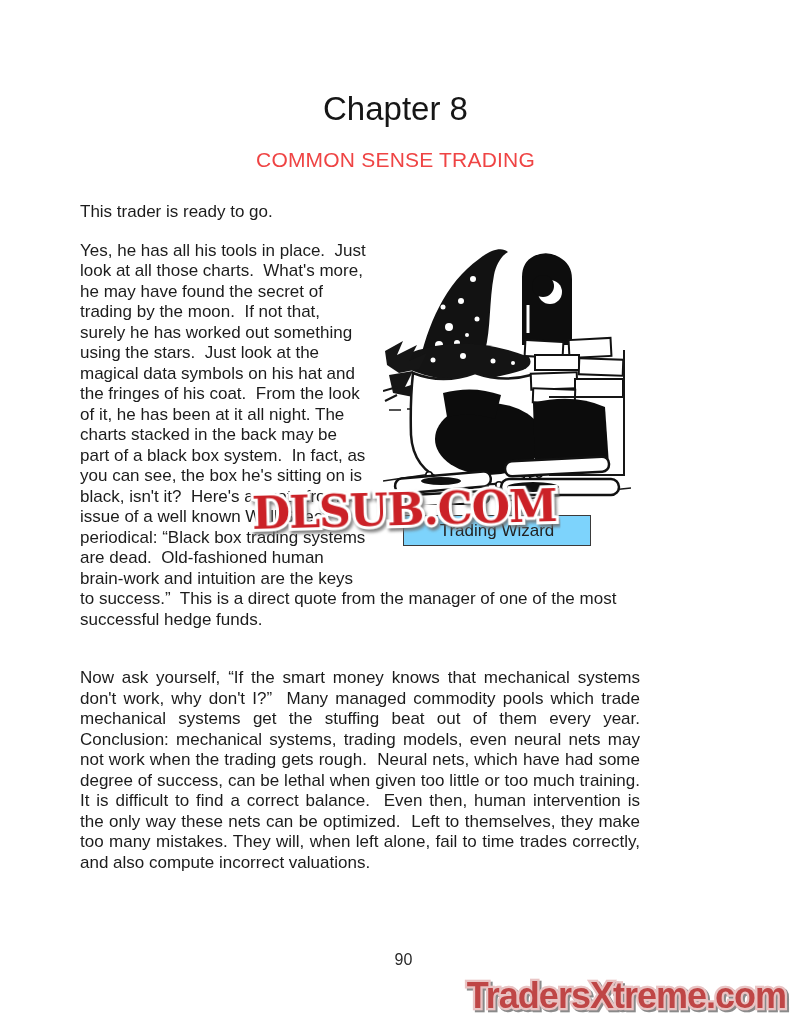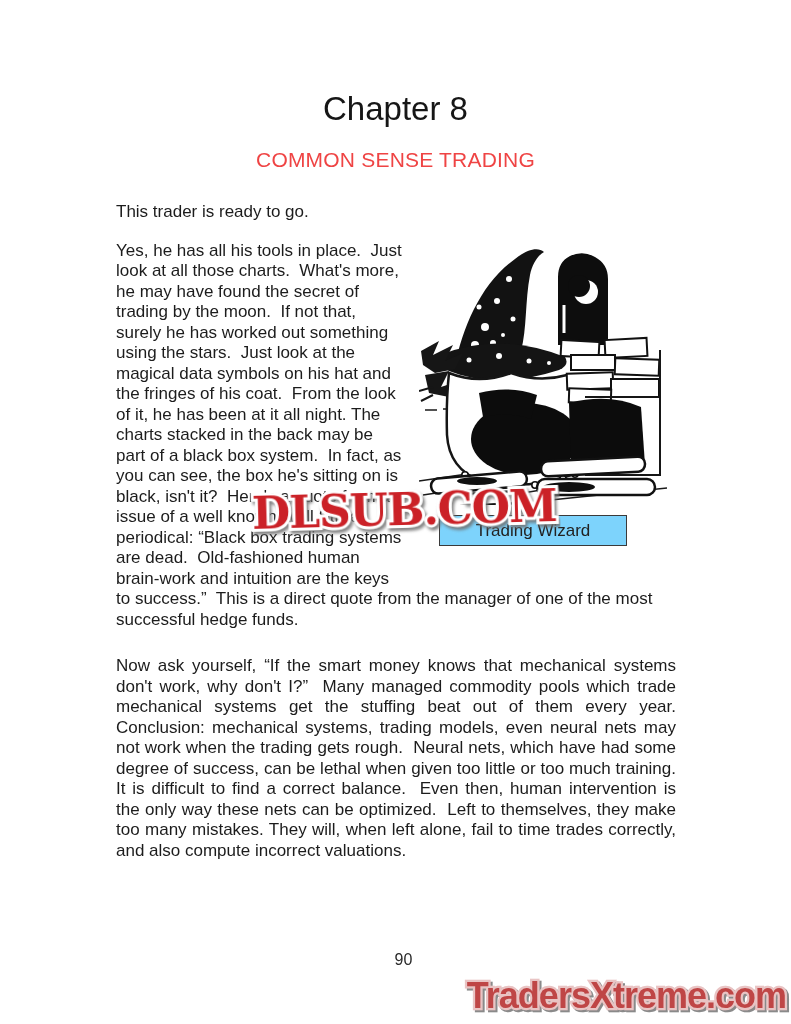--- a/index.html
+++ b/index.html
@@ -21,34 +21,34 @@
     font-size:33px;font-weight:400;line-height:38px;color:#161616;
   }
   .section{
     margin:20px 0 0 0;
     text-align:center;
     font-size:21px;font-weight:400;line-height:24px;color:#ef4444;
     letter-spacing:0.2px;
   }
   
   .content{
-    padding-left:116px;
+    padding-left:80px;
     width:560px;
   }
   .intro{
     margin:30px 0 0 0;
     font-size:17px;line-height:20.5px;
   }
   .para-wrap{margin-top:18px;}
   .bodytext{
     font-size:17px;line-height:20.5px;
     text-align:justify;
     white-space:pre-wrap;
   }
-  .para2{margin-top:26px;}
+  .para2{margin-top:38px;}
   
   .fig{
     float:right;
     width:257px;
     margin:2px 0 40px 14px;
   }
   .fig svg{display:block;}
   .capbox{
     margin:10px 49px 0 20px;
     width:186px;height:29px;

